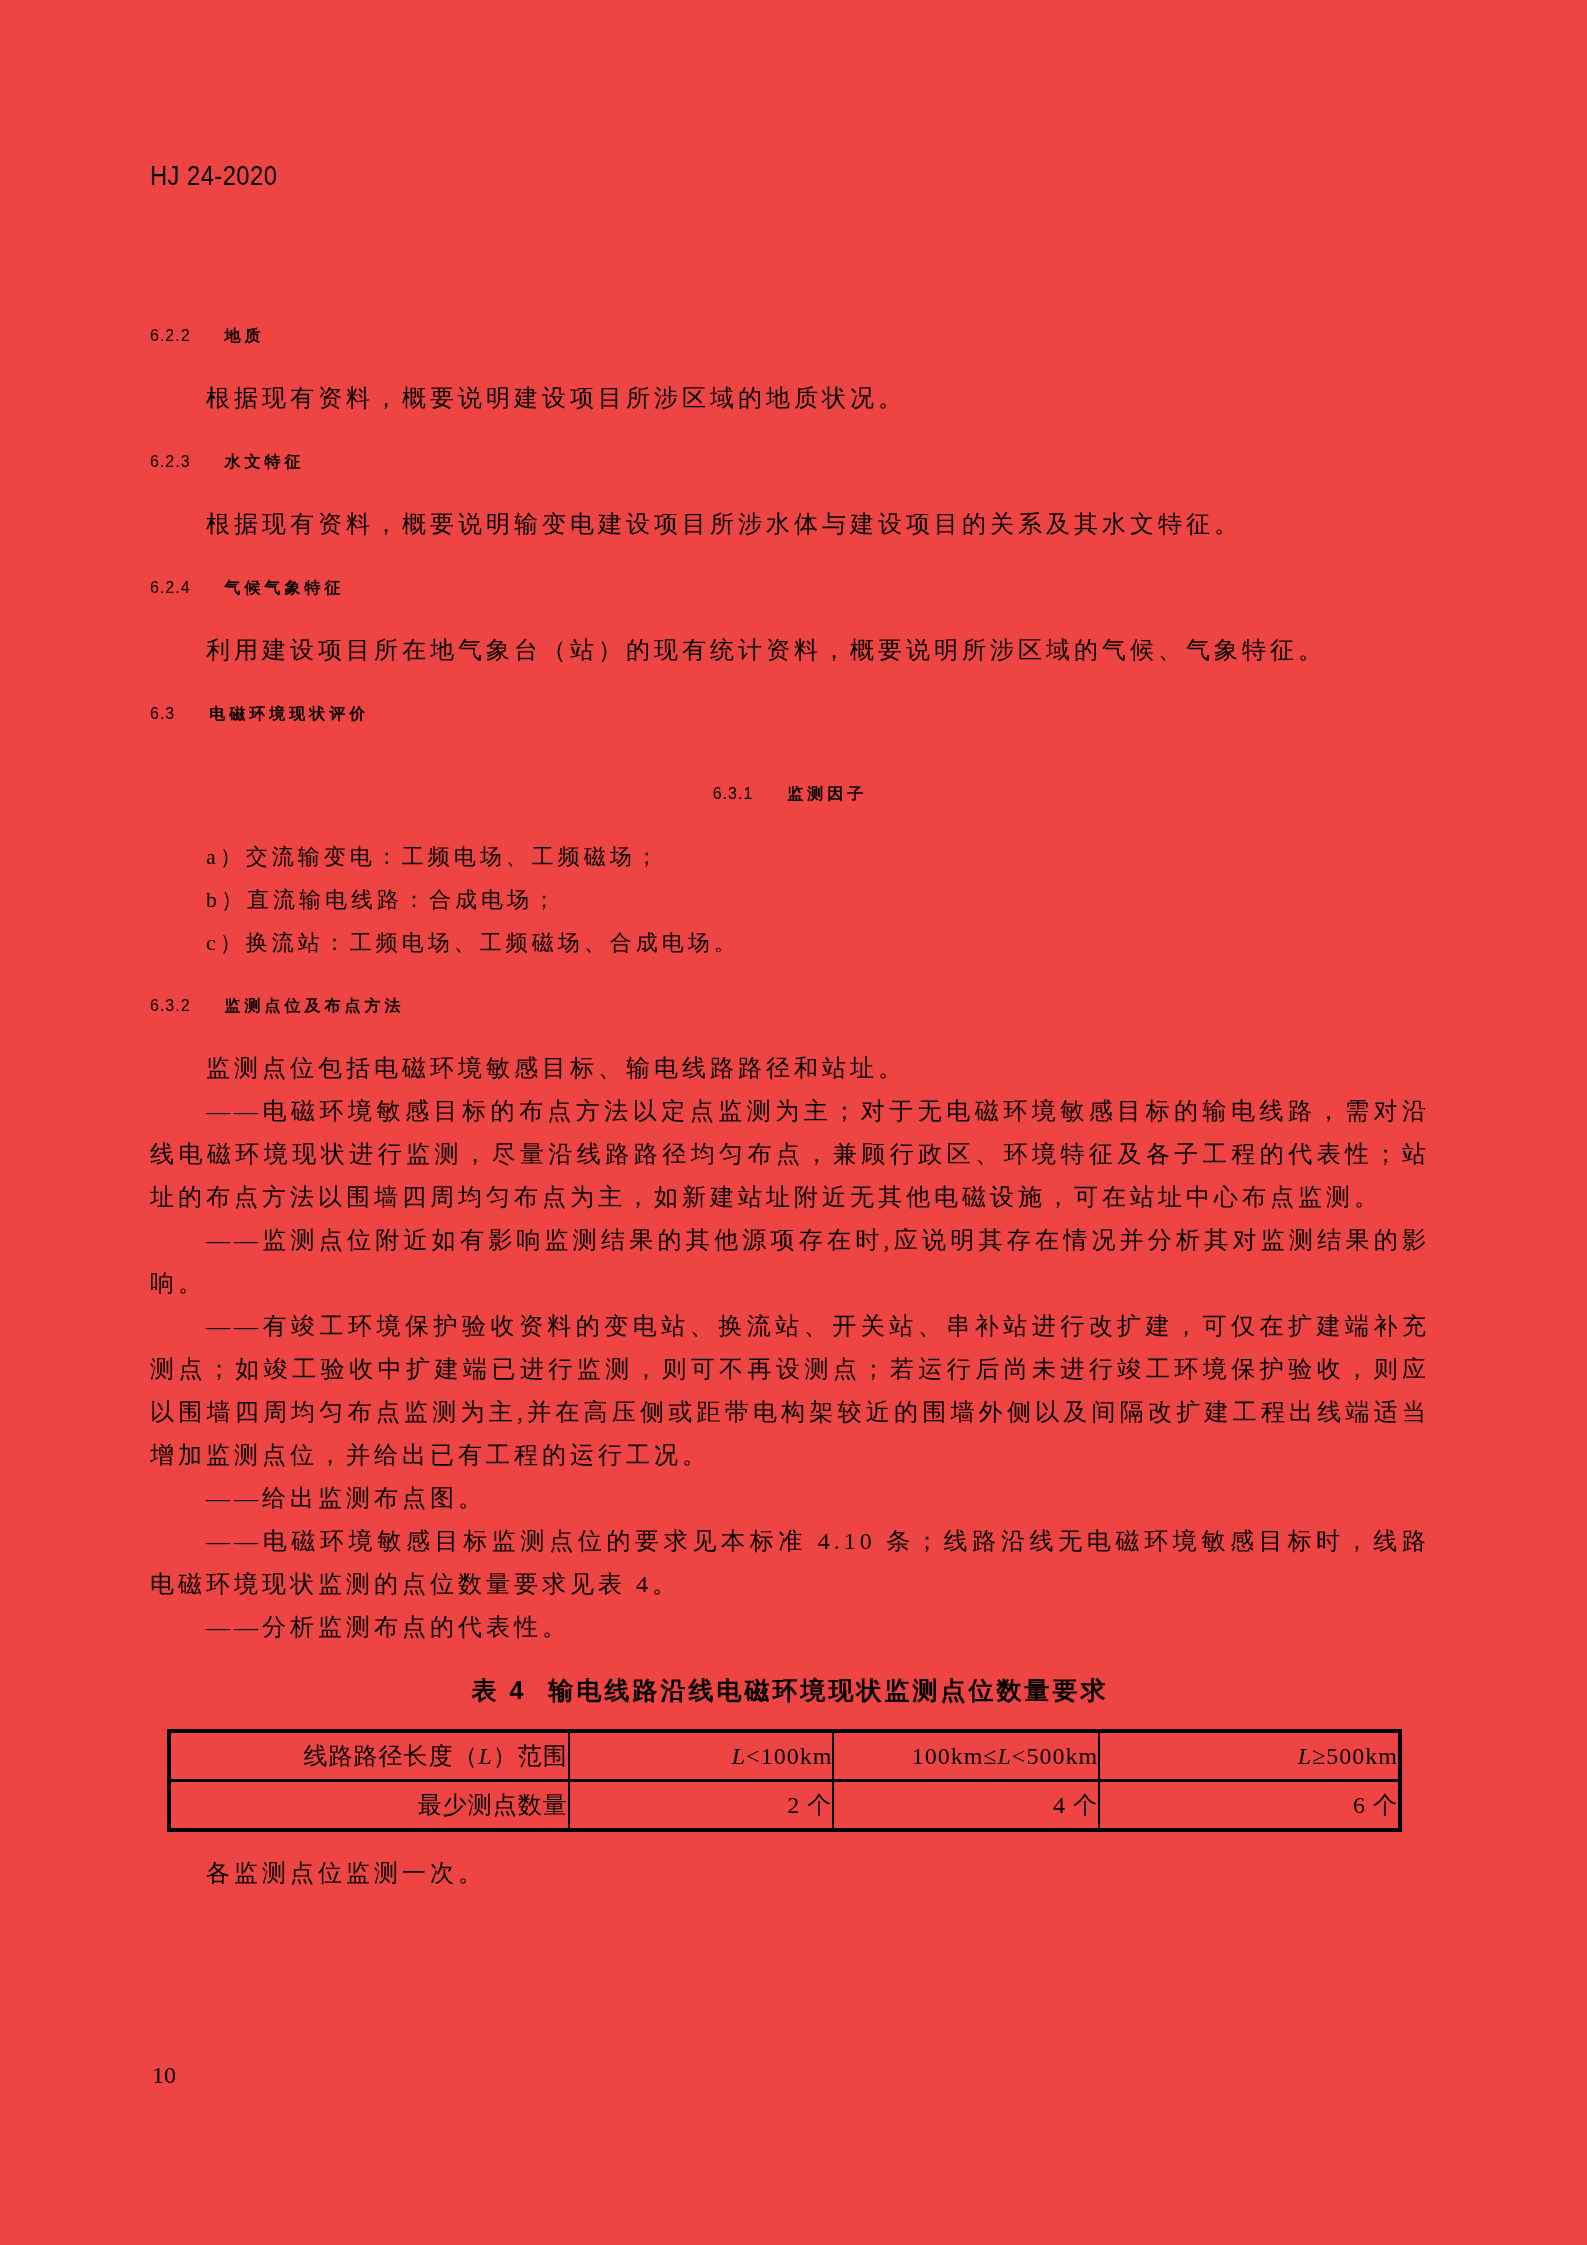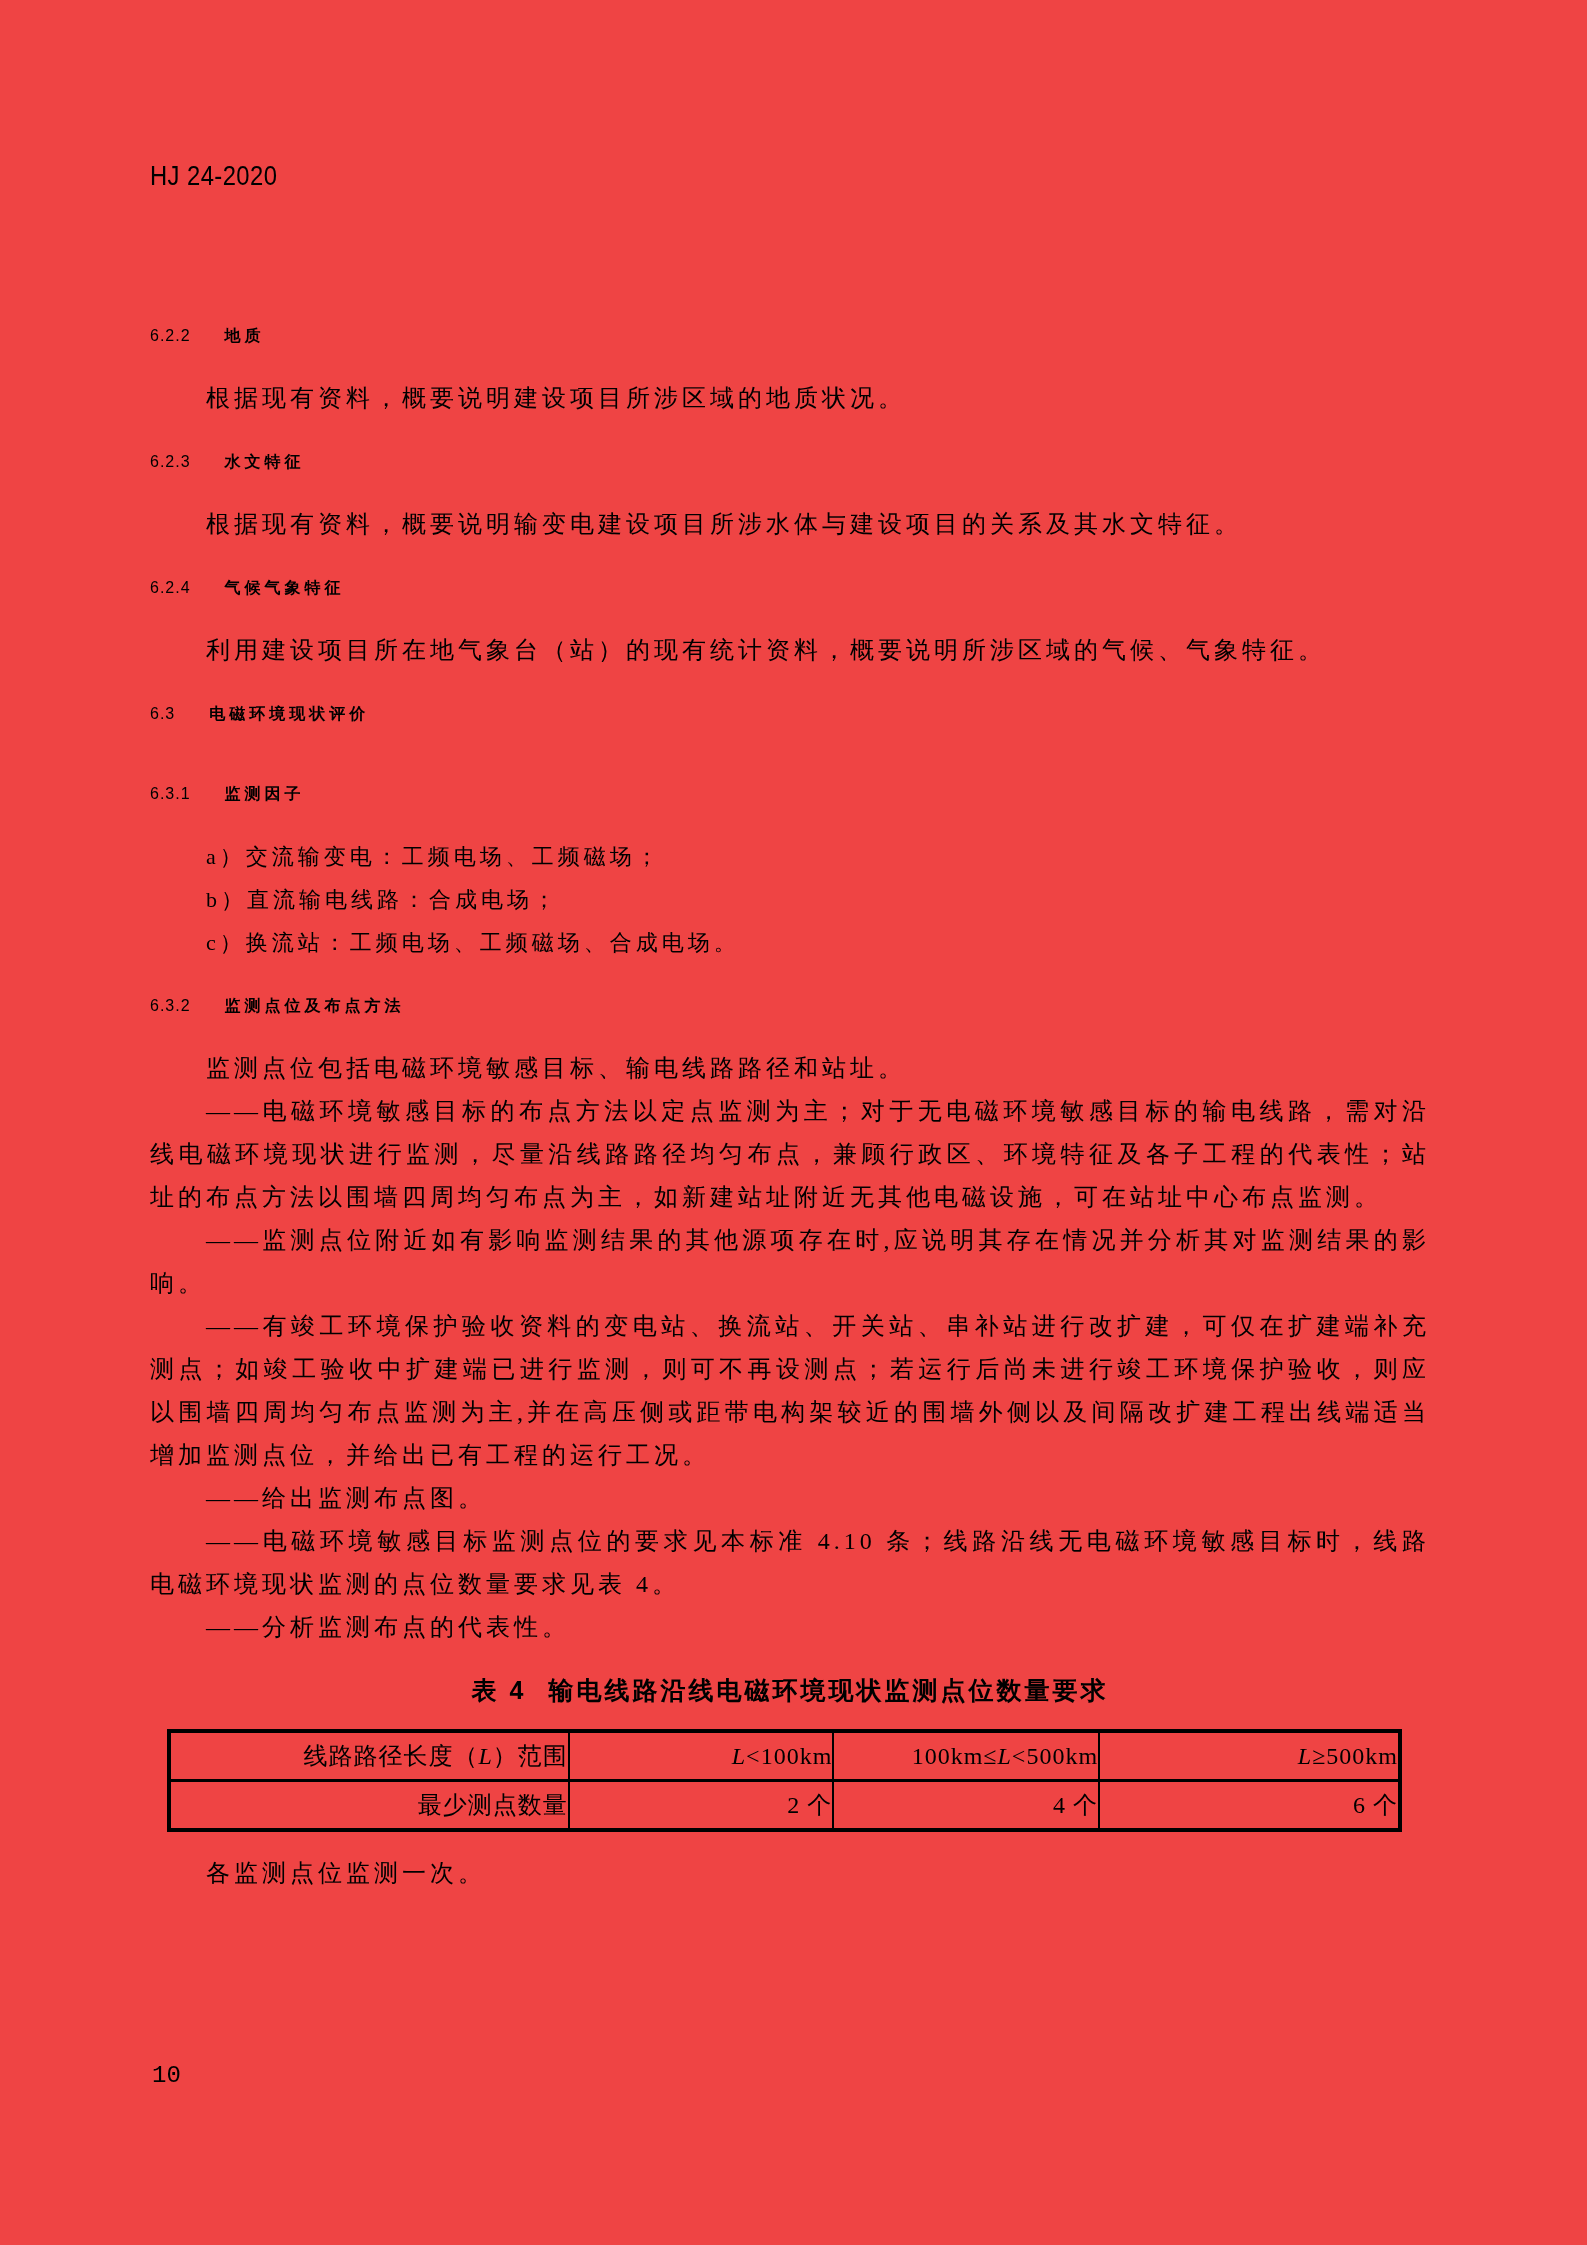--- a/index.html
+++ b/index.html
@@ -38,21 +38,21 @@
   }
   .heading .h-num {
     font-weight: 400;
     letter-spacing: 1px;
     margin-right: 34px;
   }
   .heading .h-title {
     font-weight: 700;
     letter-spacing: 4px;
   }
-  .heading.mt-lg { margin-top: 37px; }
+  .heading.mt-lg { margin-top: 37px; text-align: center; }
   .heading.mt-table { margin-top: 34px; }
   .para {
     margin: 20px 0 0 0;
     font-size: 24px;
     line-height: 43px;
     letter-spacing: 4px;
     text-indent: 56px;
     text-align: justify;
   }
   .para.cont { margin-top: 0; }
@@ -95,21 +95,21 @@
   table.data-table td .var-l { font-style: italic; }
   td.col-0 { width: 32.5%; }
   td.col-1 { width: 21.5%; }
   td.col-2 { width: 21.6%; }
   td.col-3 { width: 24.4%; }
   .page-number {
     position: absolute;
     left: 152px;
     top: 2062px;
     font-size: 24px;
-    font-family: Liberation Mono, monospace;
+    font-family: Liberation Serif, serif;
   }
 </style>
 </head>
 <body>
 
 <div class="page">
   <div class="content">
 
     <div class="doc-header">HJ 24-2020</div>
 

